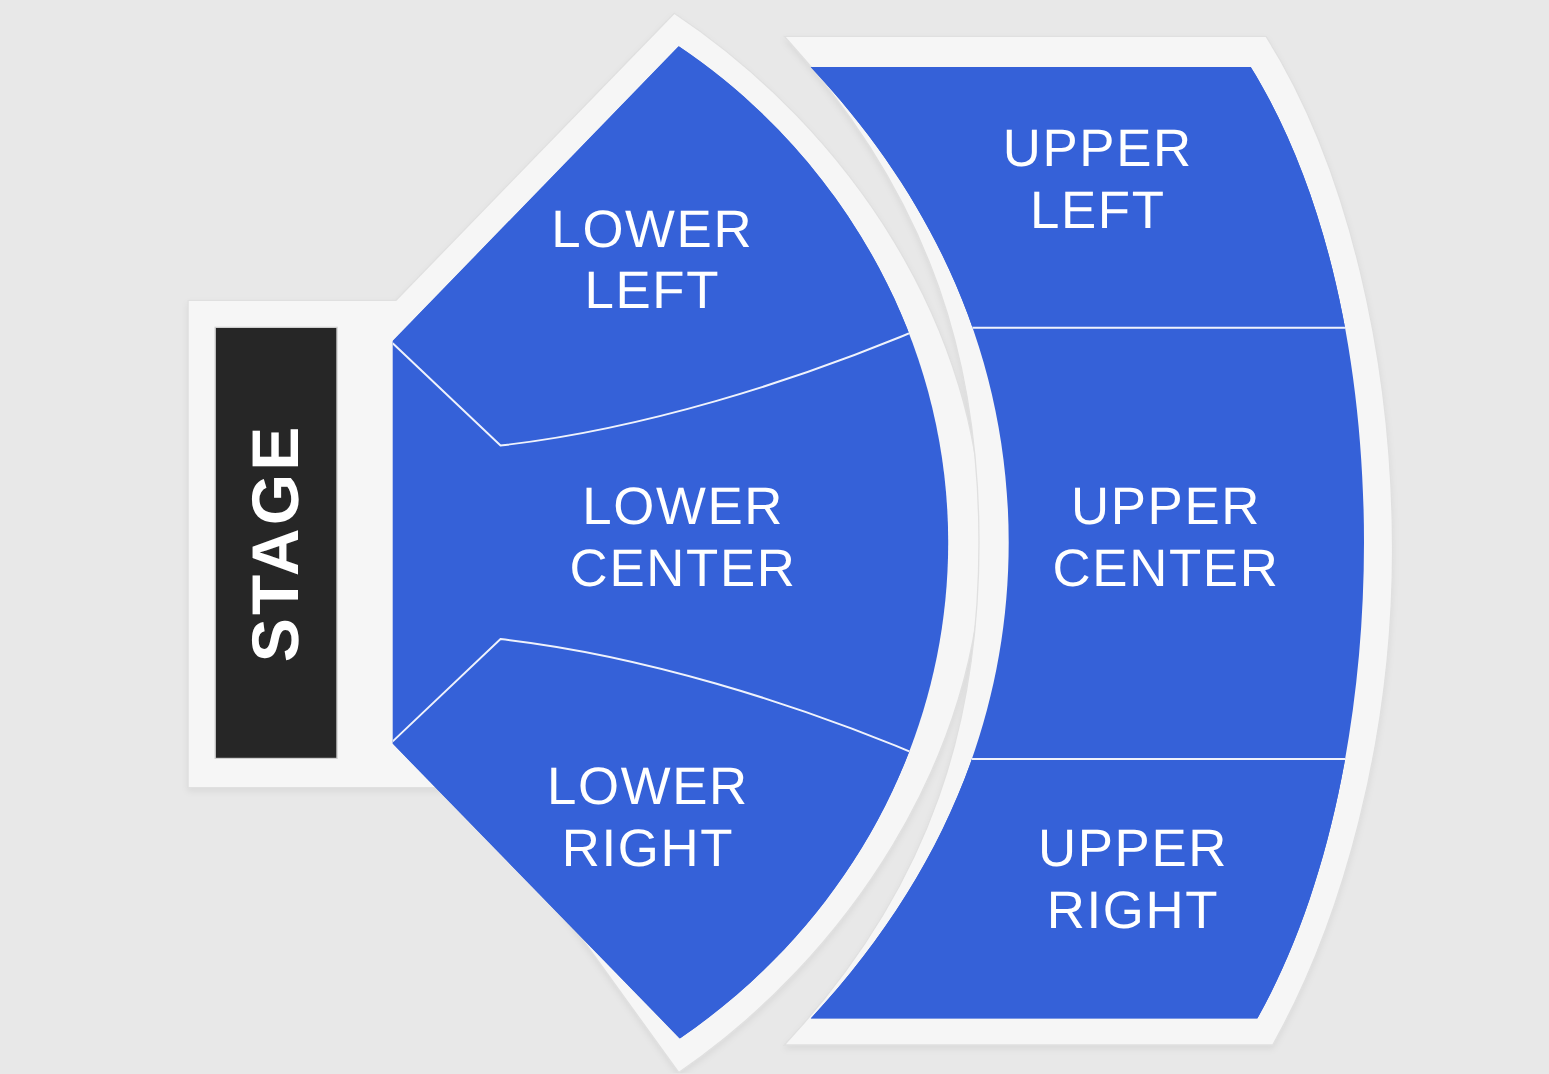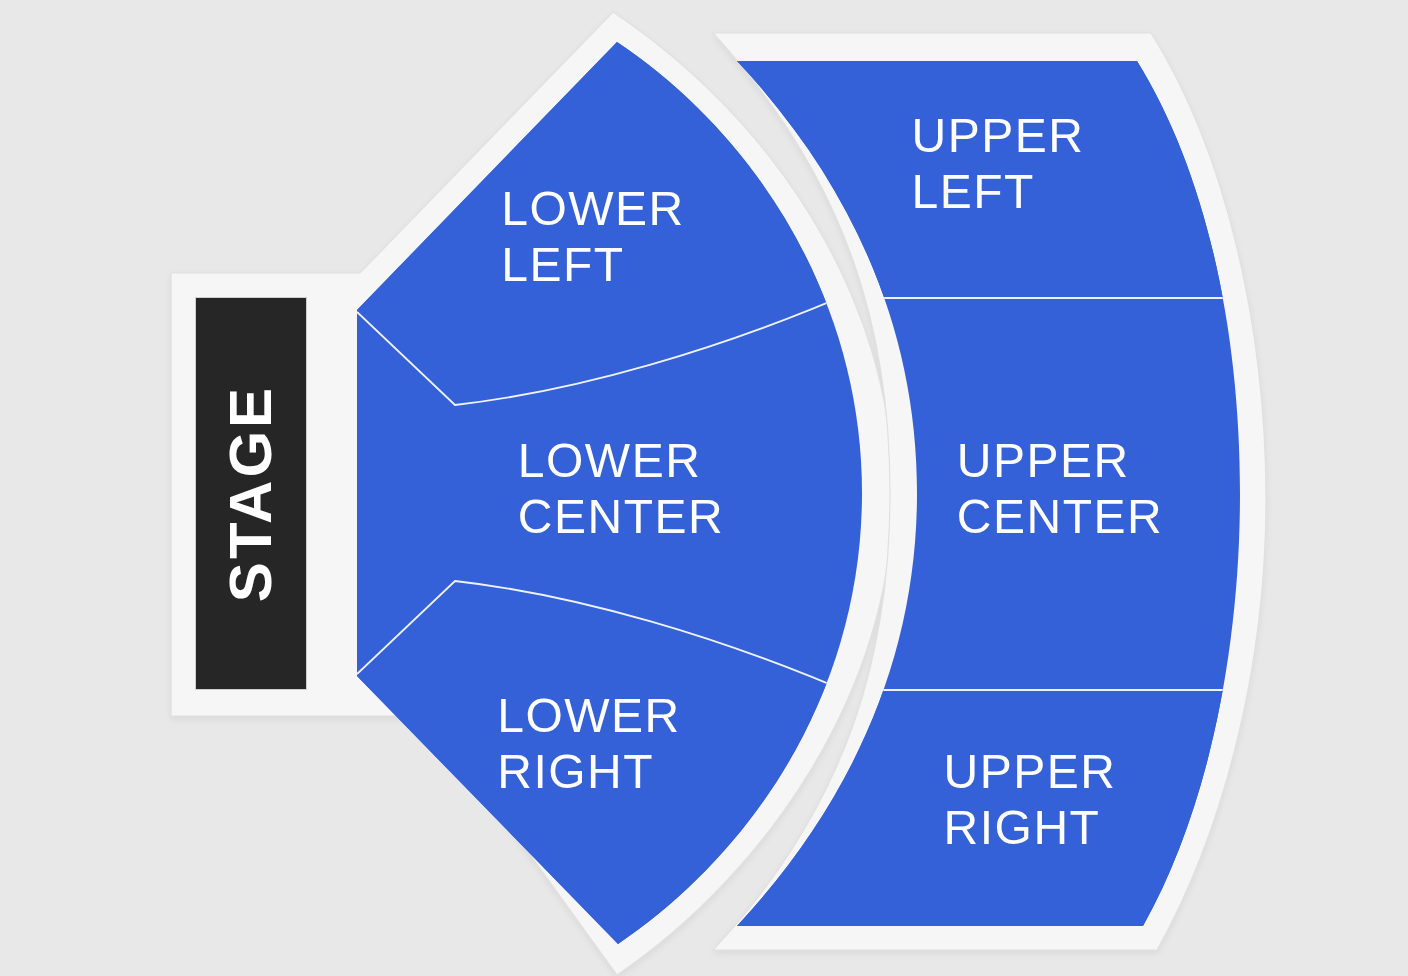--- a/index.html
+++ b/index.html
@@ -51,20 +51,21 @@
   }
 
   .sec-label{
     position:absolute;
     transform:translate(-50%,-50%);
     color:var(--label-text);
     font-size:48px;
     font-weight:400;
     line-height:1.16;
     letter-spacing:1.5px;
+    text-align:center;
     white-space:nowrap;
     pointer-events:none;
   }
   .sec-label span{display:block;}
   .pos-lower-left  {left:593px; top:237px;}
   .pos-lower-center{left:621px; top:489px;}
   .pos-lower-right {left:589px; top:744px;}
   .pos-upper-left  {left:998px; top:164px;}
   .pos-upper-center{left:1060px;top:489px;}
   .pos-upper-right {left:1030px;top:800px;}

